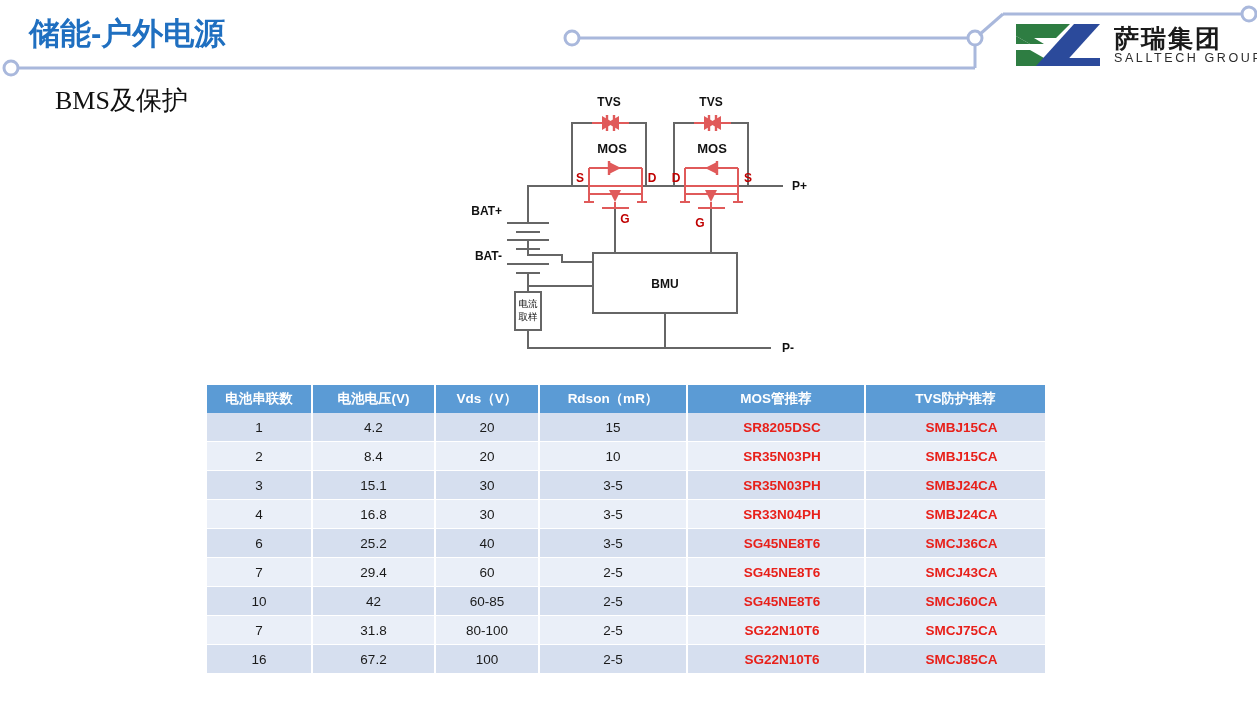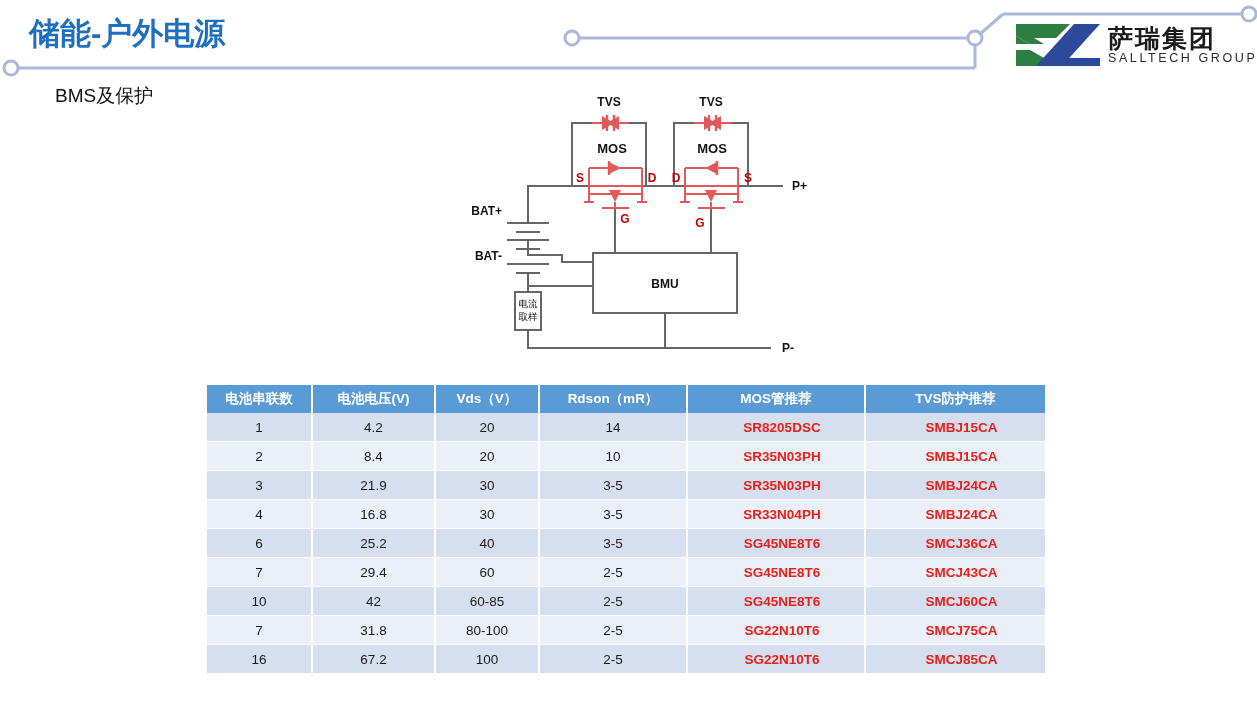--- a/index.html
+++ b/index.html
@@ -31,21 +31,21 @@
     color: #1F6FC0;
     letter-spacing: 0px;
     white-space: nowrap;
   }
   #logo-block {
     position: absolute;
     left: 1012px; top: 17px;
     width: 238px; height: 56px;
     display: flex;
     align-items: center;
-    gap: 4px;
+    gap: 10px;
   }
   #logo-mark { width: 92px; height: 50px; flex: 0 0 auto; }
   #logo-text { display: flex; flex-direction: column; justify-content: center; }
   #logo-cn {
     font-size: 25px;
     font-weight: bold;
     letter-spacing: 2px;
     color: #1a1a1a;
     line-height: 1.05;
     white-space: nowrap;
@@ -56,23 +56,24 @@
     color: #2b2b2b;
     line-height: 1.1;
     white-space: nowrap;
     margin-top: 1px;
   }
 
   
   #subtitle {
     position: absolute;
     left: 55px; top: 83px;
-    font-size: 19px;
+    font-size: 26px;
     color: #111111;
     white-space: nowrap;
+    font-family: Liberation Serif, serif;
   }
 
   
   #circuit-wrap {
     position: absolute;
     left: 462px; top: 90px;
     width: 400px; height: 280px;
   }
   #circuit-svg { display: block; width: 400px; height: 280px; }
   .ckt-lbl {
@@ -315,35 +316,35 @@
       <th>Rdson（mR）</th>
       <th>MOS管推荐</th>
       <th>TVS防护推荐</th>
     </tr>
   </thead>
   <tbody id="spec-table-body">
       <tr>
         <td>1</td>
         <td>4.2</td>
         <td>20</td>
-        <td>14</td>
+        <td>15</td>
         <td class="part">SR8205DSC</td>
         <td class="part">SMBJ15CA</td>
       </tr>
       <tr>
         <td>2</td>
         <td>8.4</td>
         <td>20</td>
         <td>10</td>
         <td class="part">SR35N03PH</td>
         <td class="part">SMBJ15CA</td>
       </tr>
       <tr>
         <td>3</td>
-        <td>21.9</td>
+        <td>15.1</td>
         <td>30</td>
         <td>3-5</td>
         <td class="part">SR35N03PH</td>
         <td class="part">SMBJ24CA</td>
       </tr>
       <tr>
         <td>4</td>
         <td>16.8</td>
         <td>30</td>
         <td>3-5</td>

